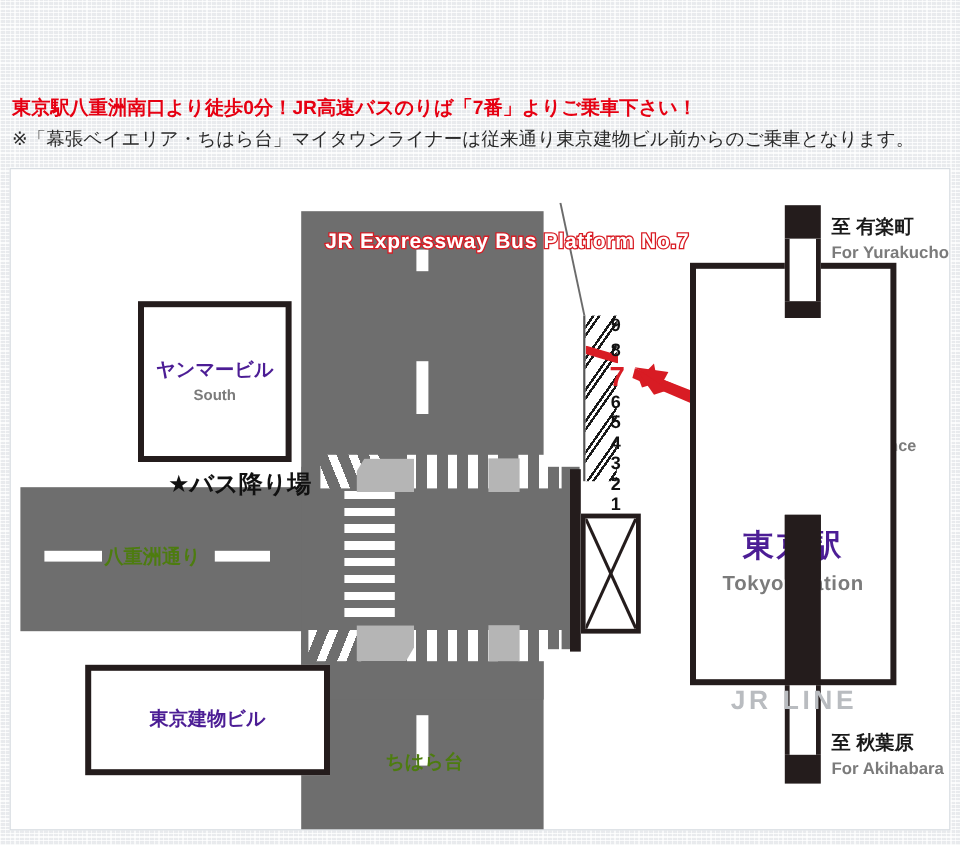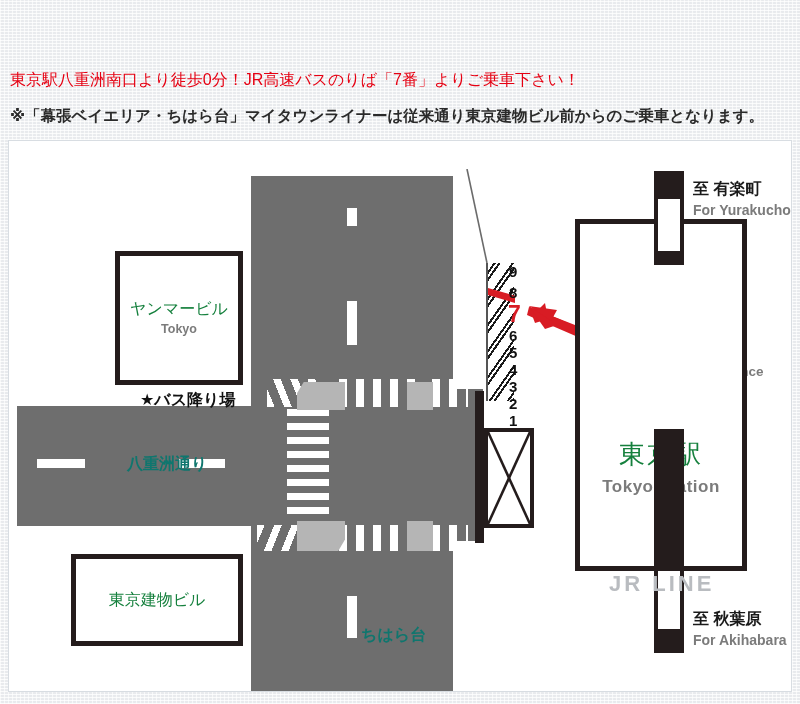--- a/index.html
+++ b/index.html
@@ -27,26 +27,26 @@
     display:flex;align-items:center;
     box-shadow:0 1px 1px rgba(0,0,0,.12);
   }
   .titlebar .t{
     color:#ffffff;font-size:25px;font-weight:bold;
     letter-spacing:.5px;margin-left:14px;
     white-space:nowrap;
   }
 
   .lead{
-    position:absolute;left:10px;top:70px;width:780px;
-    color:#e60012;font-size:16px;font-weight:normal;white-space:nowrap;
+    position:absolute;left:10px;top:80px;width:780px;
+    color:#e60012;font-size:16px;font-weight:bold;white-space:nowrap;
   }
   .note{
     position:absolute;left:10px;top:106px;width:788px;
-    color:#2a2a2a;font-size:15.5px;white-space:nowrap;font-weight:bold;
+    color:#2a2a2a;font-size:15.5px;white-space:nowrap;
   }
 
   
   .mapframe{
     position:absolute;left:8px;top:140px;width:784px;height:552px;
     background:#ffffff;border:1px solid #d8dde2;box-sizing:border-box;
     overflow:hidden;
   }
   .mapcanvas{position:absolute;inset:0;}
   .mapcanvas > *{position:absolute;}
@@ -54,21 +54,21 @@
   
   .road{background:#6e6e6e;}
   .island{background:#b5b5b5;}
   .lane{background:#ffffff;}
 
   
   .bldg{
     background:#ffffff;border:5px solid #241c1c;box-sizing:border-box;
     display:flex;flex-direction:column;align-items:center;justify-content:center;
   }
-  .bldg .jp{color:#15803d;font-size:17px;font-weight:normal;line-height:1.2;white-space:nowrap;}
+  .bldg .jp{color:#4c1d95;font-size:17px;font-weight:bold;line-height:1.2;white-space:nowrap;}
   .bldg .en{color:#7b7b7b;font-size:14px;font-weight:bold;line-height:1.3;white-space:nowrap;}
   .bldg.big .jp{font-size:26px;letter-spacing:2px;}
   .bldg.big .en{font-size:17px;margin-top:6px;letter-spacing:.5px;}
   .bldg.small .jp{font-size:16px;}
   .bldg.small .en{font-size:12.5px;margin-top:3px;}
 
   
   .track-dark{background:#241c1c;}
   .track-light{background:#ffffff;border-left:4px solid #241c1c;border-right:4px solid #241c1c;box-sizing:border-box;}
 
@@ -97,22 +97,22 @@
   }
 
   
   .baynum{
     color:#111111;font-size:15px;font-weight:bold;text-align:left;
     font-family:"Liberation Sans",sans-serif;
   }
   .baynum.hi{color:#d81c24;font-size:23px;font-weight:bold;}
 
   
-  .roadlabel{color:#0f766e;font-size:16px;font-weight:bold;white-space:nowrap;margin-left:40px;}
-  .droplabel{color:#111111;font-size:16px;font-weight:bold;white-space:nowrap;}
+  .roadlabel{color:#4d7c0f;font-size:16px;font-weight:bold;white-space:nowrap;}
+  .droplabel{color:#111111;font-size:20px;font-weight:bold;white-space:nowrap;}
 
   .yaesulabel .jp{color:#1a1a1a;font-size:16px;font-weight:bold;white-space:nowrap;}
   .yaesulabel .en{color:#7b7b7b;font-size:13.5px;font-weight:bold;white-space:nowrap;margin-top:2px;}
 </style>
 </head>
 <body>
 
 <div id="page-bg"></div>
 
 <div id="root">
@@ -182,20 +182,21 @@
         <div class="baynum" style="position:absolute;left:0;top:115px;">3</div>
         <div class="baynum" style="position:absolute;left:0;top:132px;">2</div>
         <div class="baynum" style="position:absolute;left:0;top:149px;">1</div>
       </div>
 
       <svg style="left:430px;top:28px;width:70px;height:100px;" viewBox="0 0 70 100">
         <line x1="28" y1="0" x2="48" y2="94" stroke="#6b6b6b" stroke-width="1.6"></line>
       </svg>
 
       <div class="bustitle" style="left:258px;top:48px;width:330px;">
+        <span class="l2">JR Expressway Bus Platform No.7</span>
       </div>
 
       <svg style="left:506px;top:160px;width:110px;height:54px;" viewBox="0 0 110 54">
         <g fill="#d81c24">
           <path d="M104 48 L22 10 L30 2 L33 18 L20 22 L14 6 L106 42 Z"></path>
           <path d="M14 6 L44 18 L104 45 L100 52 L12 14 Z"></path>
           <path d="M14 5 L42 9 L36 20 Z"></path>
           <path d="M14 5 L30 28 L42 24 Z"></path>
         </g>
       </svg>
@@ -207,24 +208,24 @@
 
       <div style="left:475px;top:287px;width:50px;height:100px;background:#ffffff;border:4px solid #241c1c;box-sizing:border-box;">
         <svg viewBox="0 0 50 100" preserveAspectRatio="none" style="position:absolute;left:0;top:0;width:100%;height:100%;">
           <line x1="0" y1="0" x2="50" y2="100" stroke="#241c1c" stroke-width="3"></line>
           <line x1="50" y1="0" x2="0" y2="100" stroke="#241c1c" stroke-width="3"></line>
         </svg>
       </div>
 
       <div class="bldg small" style="left:106px;top:110px;width:128px;height:134px;">
         <div class="jp">ヤンマービル</div>
-        <div class="en">Tokyo</div>
-      </div>
-
-      <div class="bldg small" style="left:62px;top:413px;width:172px;height:92px;">
+        <div class="en">South</div>
+      </div>
+
+      <div class="bldg small" style="left:62px;top:413px;width:204px;height:92px;">
         <div class="jp">東京建物ビル</div>
       </div>
 
       <div class="bldg big" style="left:566px;top:78px;width:172px;height:352px;justify-content:flex-start;padding-top:215px;">
         <div class="jp">東京駅</div>
         <div class="en">Tokyo Station</div>
       </div>
 
       <div class="track-dark" style="left:645px;top:30px;width:30px;height:28px;"></div>
       <div class="track-light" style="left:645px;top:58px;width:30px;height:52px;"></div>

